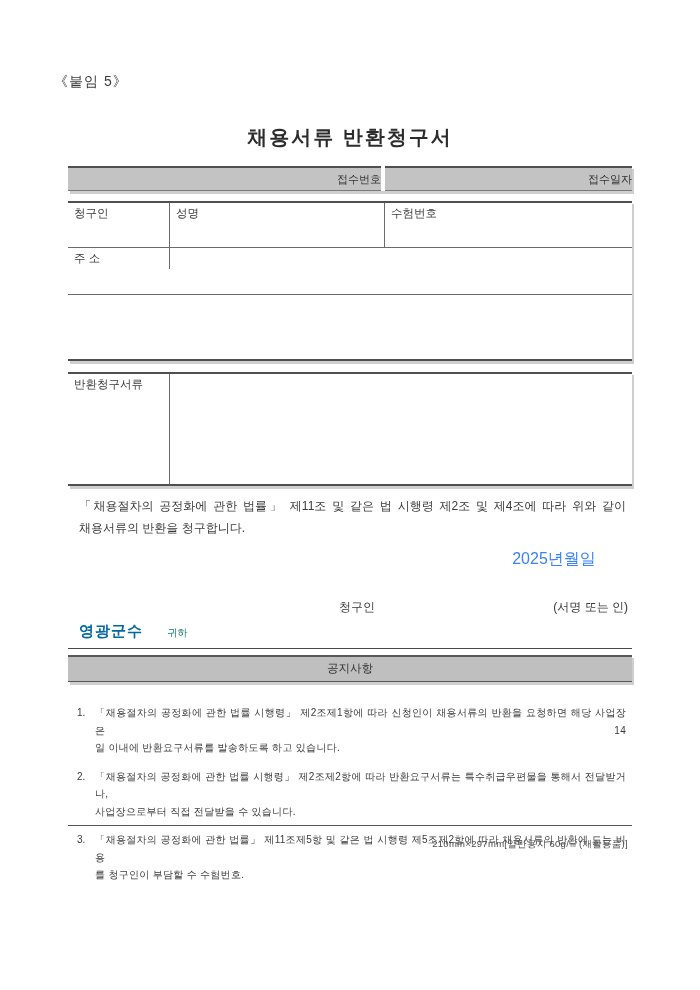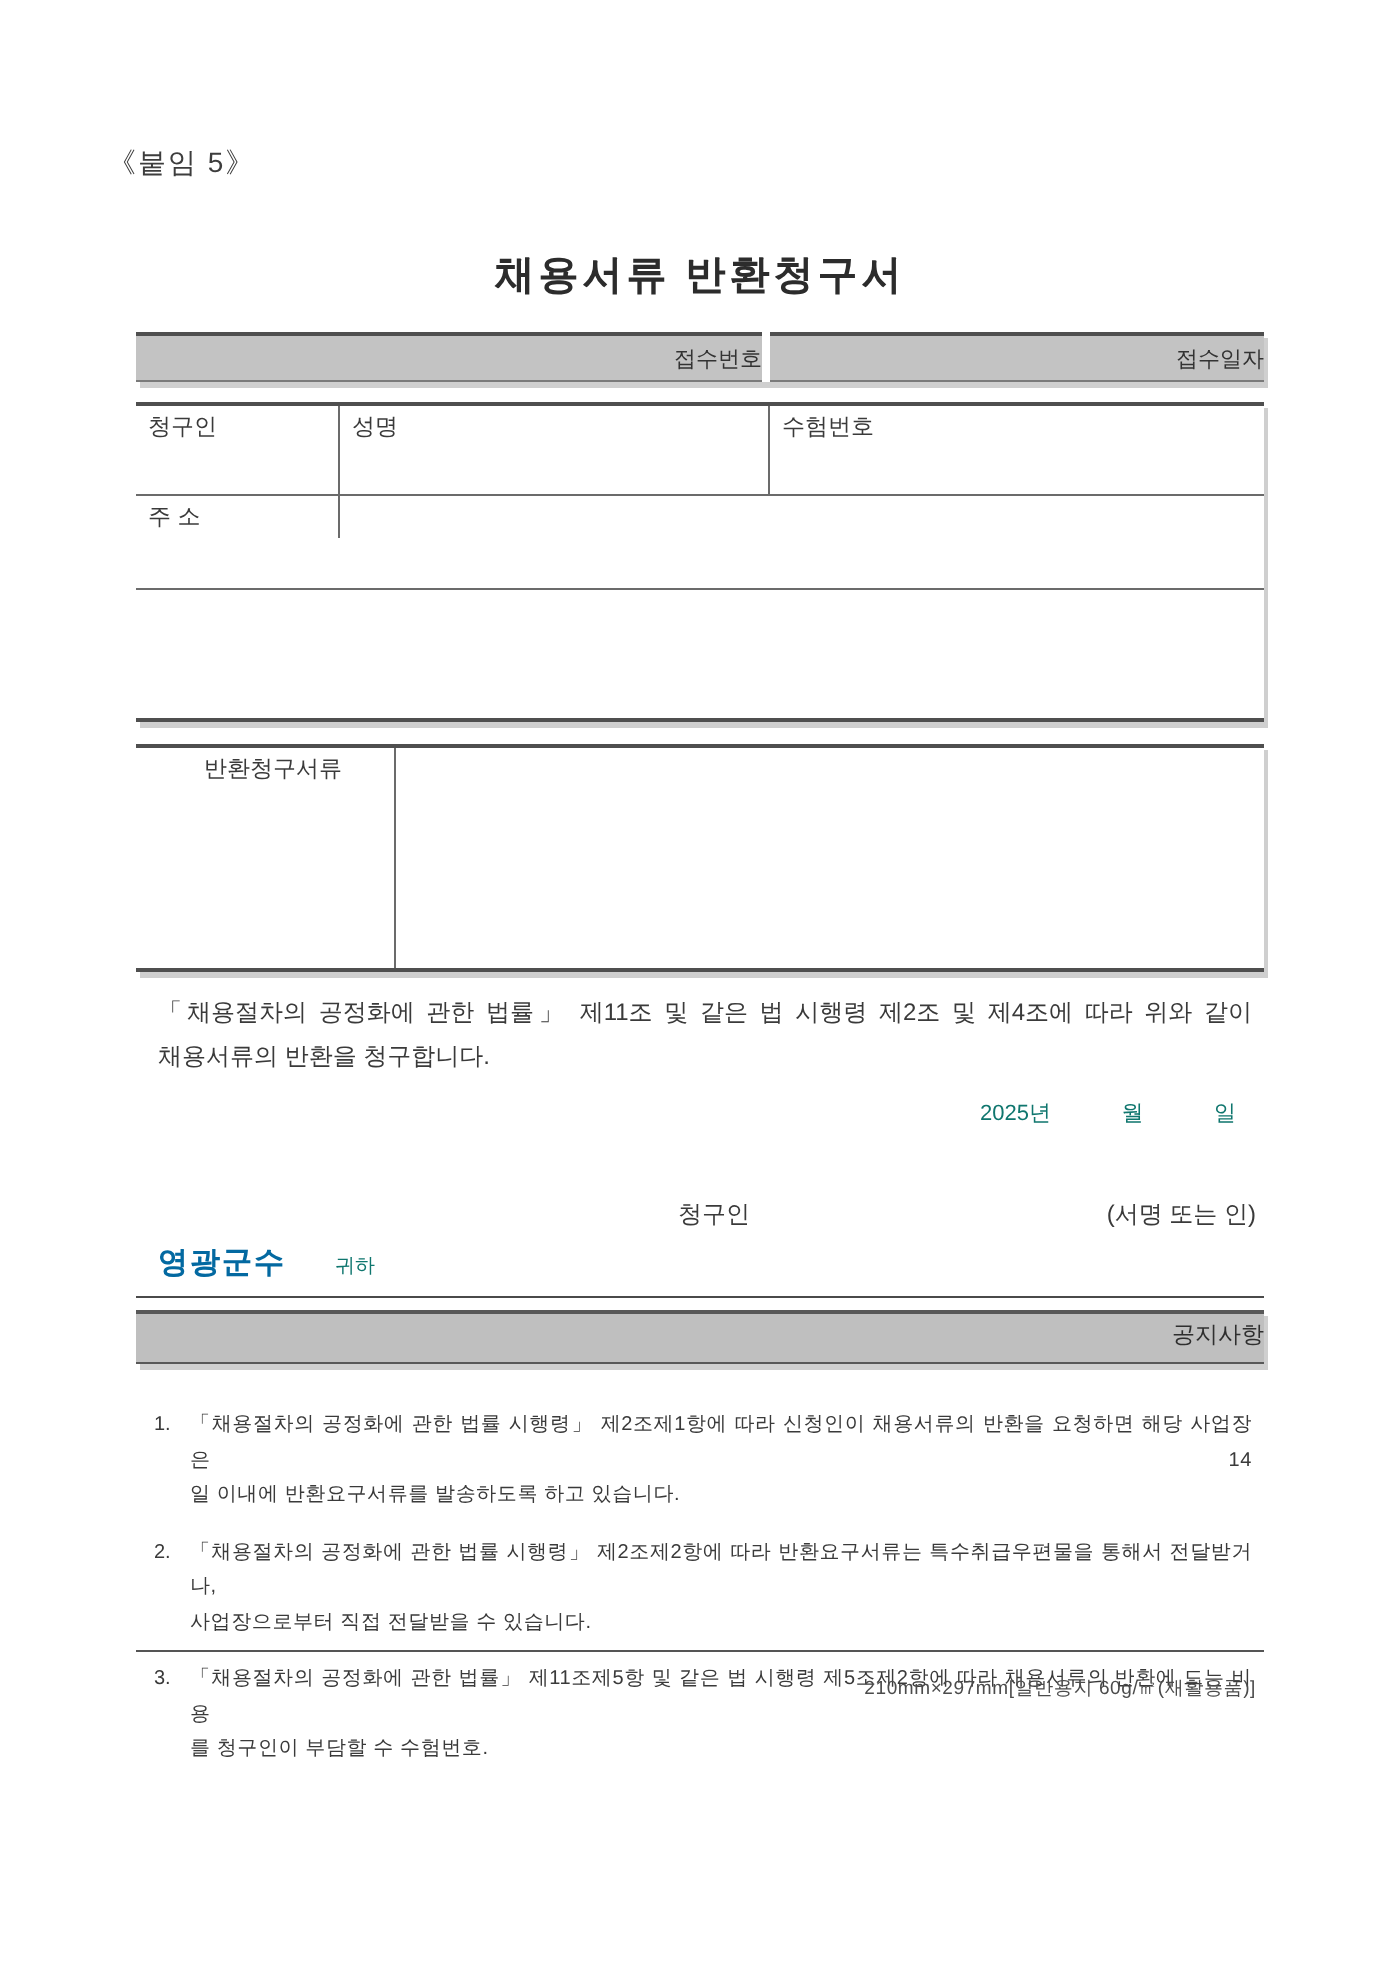--- a/index.html
+++ b/index.html
@@ -42,58 +42,58 @@
     border-top: 2px solid #4f4f4f; border-bottom: 2px solid #4f4f4f;
     background: #fff;
   }
   .table1 { top: 201px; }
   .table2 { top: 372px; }
   .trow { display: flex; box-sizing: border-box; }
   .trow.sep { border-bottom: 1px solid #6b6b6b; }
   .r1 { height: 45px; }
   .r2 { height: 47px; flex-direction: column; }
   .r3 { height: 64px; }
-  .r4 { height: 110px; margin-left: 28px; }
+  .r4 { height: 110px; }
   .tcell { box-sizing: border-box; padding: 3px 6px; font-size: 11.5px; color: #3a3a3a; }
   .label-col { flex: none; width: 102px; border-right: 1px solid #6b6b6b; }
   .name-col { flex: none; width: 215px; border-right: 1px solid #6b6b6b; }
   .rest { flex: 1; }
   .return-place div { line-height: 15px; }
   .just { text-align: justify; text-align-last: justify; }
 
   
   .declaration {
     position: absolute; left: 79px; top: 495px; width: 547px;
     font-size: 12px; line-height: 22px; color: #3a3a3a;
   }
   .decl-line1 { text-align: justify; text-align-last: justify; }
 
   
   .date-line {
     position: absolute; left: 490px; top: 549px; width: 128px;
-    display: flex; justify-content: space-between;
-    font-size: 11px; color: #0f766e;
+    display: flex; justify-content: center;
+    font-size: 16px; color: #3b82f6;
   }
 
   
   .sig-line { position: absolute; left: 0; right: 0; top: 599px; height: 16px; font-size: 12px; }
   .sig-applicant { position: absolute; left: 339px; }
   .sig-sign { position: absolute; right: 72px; }
 
   
   .addressee { position: absolute; left: 79px; top: 622px; }
   .addr-name { font-size: 15px; font-weight: 700; color: #0369a1; letter-spacing: 1px; }
   .addr-hon { font-size: 10px; color: #0f766e; margin-left: 20px; }
 
   .hr1 { position: absolute; left: 68px; width: 564px; top: 648px; border-top: 1px solid #4a4a4a; }
   .notice-bar {
     position: absolute; left: 68px; width: 564px; top: 655px; height: 27px;
     background: #bfbfbf; box-sizing: border-box;
     border-top: 2px solid #585858; border-bottom: 1px solid #585858;
-    text-align: right; font-size: 11.5px; color: #2f2f2f; line-height: 23px;
+    text-align: center; font-size: 11.5px; color: #2f2f2f; line-height: 23px;
   }
 
   
   .notes { position: absolute; left: 77px; top: 704px; width: 549px; }
   .note { display: flex; margin-bottom: 11px; }
   .note-num { flex: none; width: 18px; font-size: 10px; line-height: 17.5px; color: #3a3a3a; }
   .note-body { flex: 1; font-size: 10px; line-height: 17.5px; color: #3a3a3a; letter-spacing: 0.3px; }
 
   .hr2 { position: absolute; left: 68px; width: 564px; top: 825px; border-top: 1px solid #555; }
   .footer {

